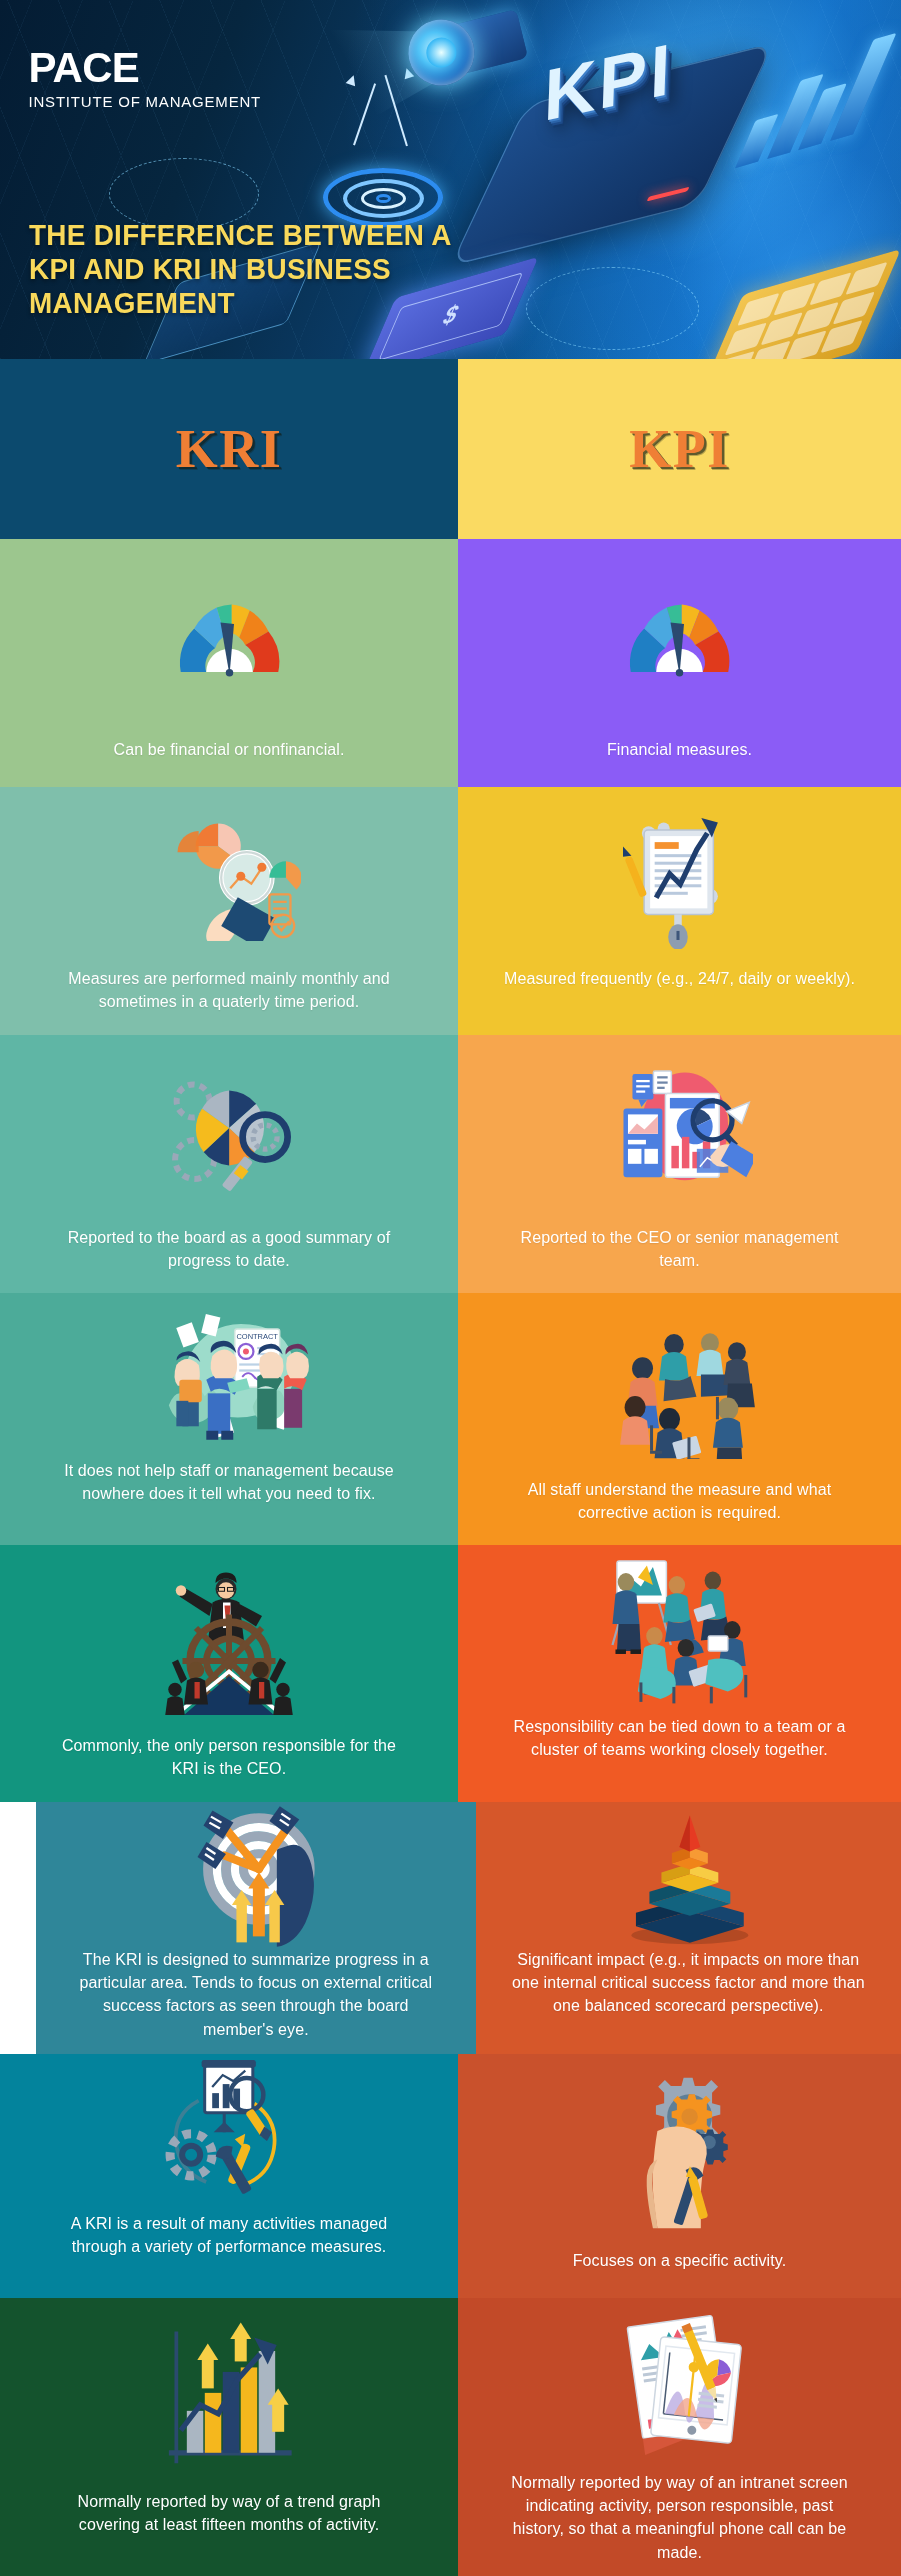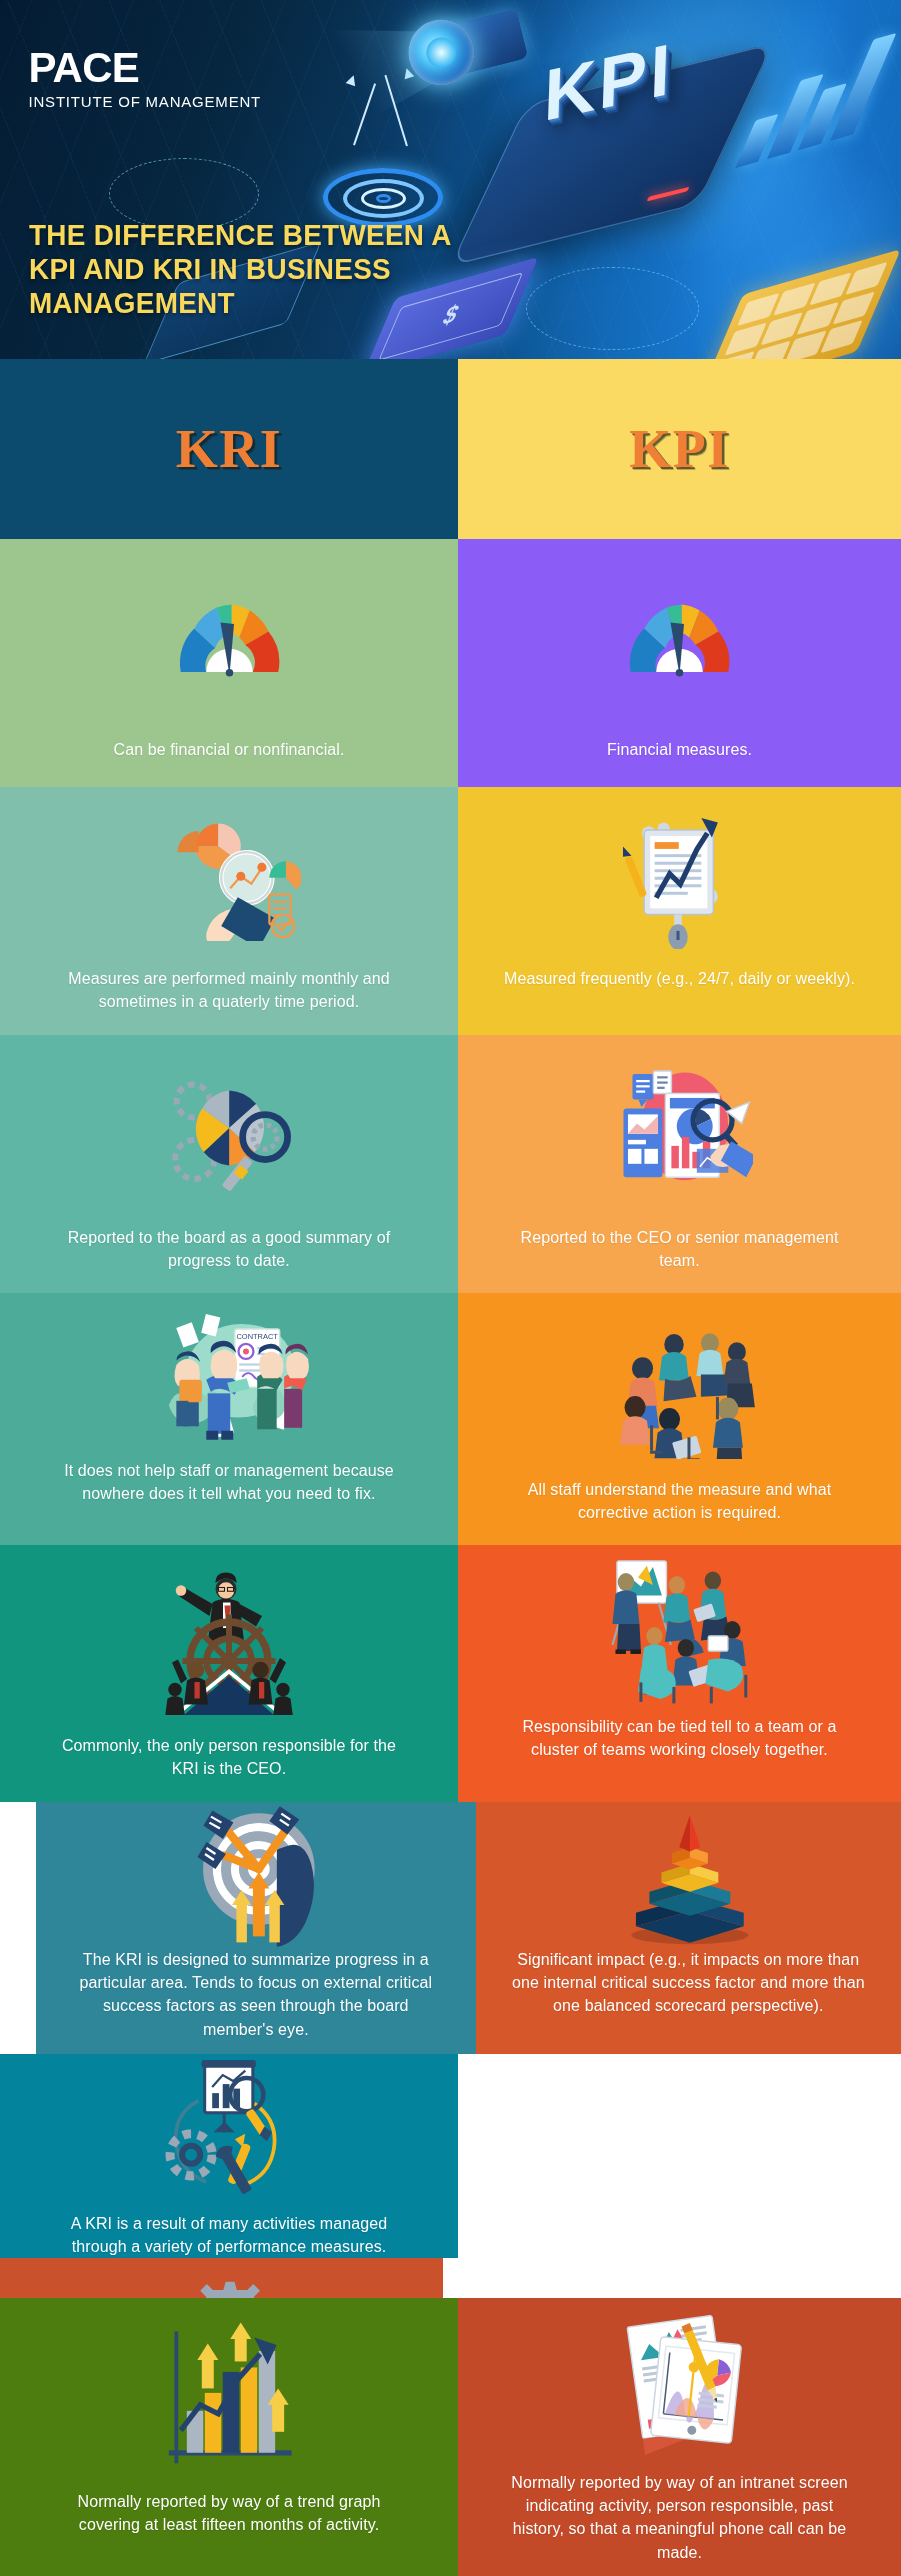--- a/index.html
+++ b/index.html
@@ -580,21 +580,21 @@
  <path d="M146 140 q30 -6 44 8 q10 24 -18 34 l-30 -10z" fill="#4fc0c0"></path>
  <path d="M56 152 q30 -6 44 8 q10 24 -18 32 l-30 -10z" fill="#4fc0c0"></path>
  <g stroke="#3d4f66" stroke-width="4" fill="none">
   <path d="M56 170 l0 26"></path>
               <path d="M100 176 l0 22"></path>
               <path d="M150 176 l0 22"></path>
               <path d="M196 160 l0 30"></path>
  </g>
 </svg>
         </div>
-        <div class="cell-text" style="max-width: 353px;">Responsibility can be tied tell to a team or a cluster of teams working closely together.</div>
+        <div class="cell-text" style="max-width: 353px;">Responsibility can be tied down to a team or a cluster of teams working closely together.</div>
       </div>
     </div>
     <div class="row" style="height: 252px;">
       <div class="cell left" style="background: rgb(47, 134, 153); margin-left: 36px;">
         <div class="cell-icon" style="height: 146px; width: 100%;">
           <svg width="131" height="150" viewBox="0 0 175 200">
  <g fill="none" stroke="#9aa8b8" stroke-width="13">
   <circle cx="92" cy="92" r="68"></circle>
               <circle cx="92" cy="92" r="44"></circle>
               <circle cx="92" cy="92" r="20"></circle>
@@ -663,21 +663,21 @@
  </g>
  <g>
   <path d="M86 60 L100 18 L114 60 L100 66 Z" fill="#e63a22"></path>
   <path d="M86 60 L100 18 L100 66 Z" fill="#c52d18"></path>
  </g>
 </svg>
         </div>
         <div class="cell-text" style="max-width: 353px;">Significant impact (e.g., it impacts on more than one internal critical success factor and more than one balanced scorecard perspective).</div>
       </div>
     </div>
-    <div class="row" style="height: 244px; flex-direction: column;">
+    <div class="row" style="height: 244px;">
       <div class="cell left" style="background: rgb(3, 131, 156);">
         <div class="cell-icon" style="height: 158px; width: 100%;">
           <svg width="143" height="158" viewBox="0 0 190 210">
  <path d="M54 62 q-34 18 -30 56 q4 38 40 52" fill="none" stroke="#3d7f95" stroke-width="5"></path>
  <path d="M128 66 q32 22 26 60 q-6 36 -40 48" fill="none" stroke="#f5b71d" stroke-width="5"></path>
  <rect x="62" y="16" width="64" height="62" rx="3" fill="#ffffff" stroke="#2b4a6f" stroke-width="4"></rect>
  <rect x="58" y="8" width="72" height="10" rx="3" fill="#2b4a6f"></rect>
  <g fill="#2b4a6f">
               <rect x="72" y="52" width="9" height="20"></rect>
               <rect x="86" y="40" width="9" height="32"></rect>
@@ -727,21 +727,21 @@
  <g transform="rotate(-16 112 168)">
   <rect x="106" y="140" width="12" height="58" rx="4" fill="#f5b71d"></rect>
   <path d="M104 138 l14 6 l-5 -18z" fill="#f5b71d"></path>
  </g>
 </svg>
         </div>
         <div class="cell-text" style="max-width: 353px;">Focuses on a specific activity.</div>
       </div>
     </div>
     <div class="row" style="height: 278px;">
-      <div class="cell left" style="background: #4d7c0f;">
+      <div class="cell left" style="background: #14532d;">
         <div class="cell-icon" style="height: 192px; width: 100%;">
           <svg width="143" height="146" viewBox="0 0 190 195">
  <line x1="24" y1="14" x2="24" y2="190" stroke="#2b4a6f" stroke-width="5"></line>
  <line x1="14" y1="176" x2="178" y2="176" stroke="#2b4a6f" stroke-width="7"></line>
  <rect x="38" y="120" width="22" height="56" fill="#aab6c2"></rect>
  <rect x="62" y="96" width="22" height="80" fill="#f5b71d"></rect>
  <rect x="86" y="68" width="22" height="108" fill="#24426e"></rect>
  <rect x="110" y="62" width="22" height="114" fill="#f5b71d"></rect>
  <rect x="134" y="40" width="22" height="136" fill="#aab6c2"></rect>
  <polyline points="30,146 56,112 80,124 106,78 136,44" fill="none" stroke="#24426e" stroke-width="7"></polyline>

